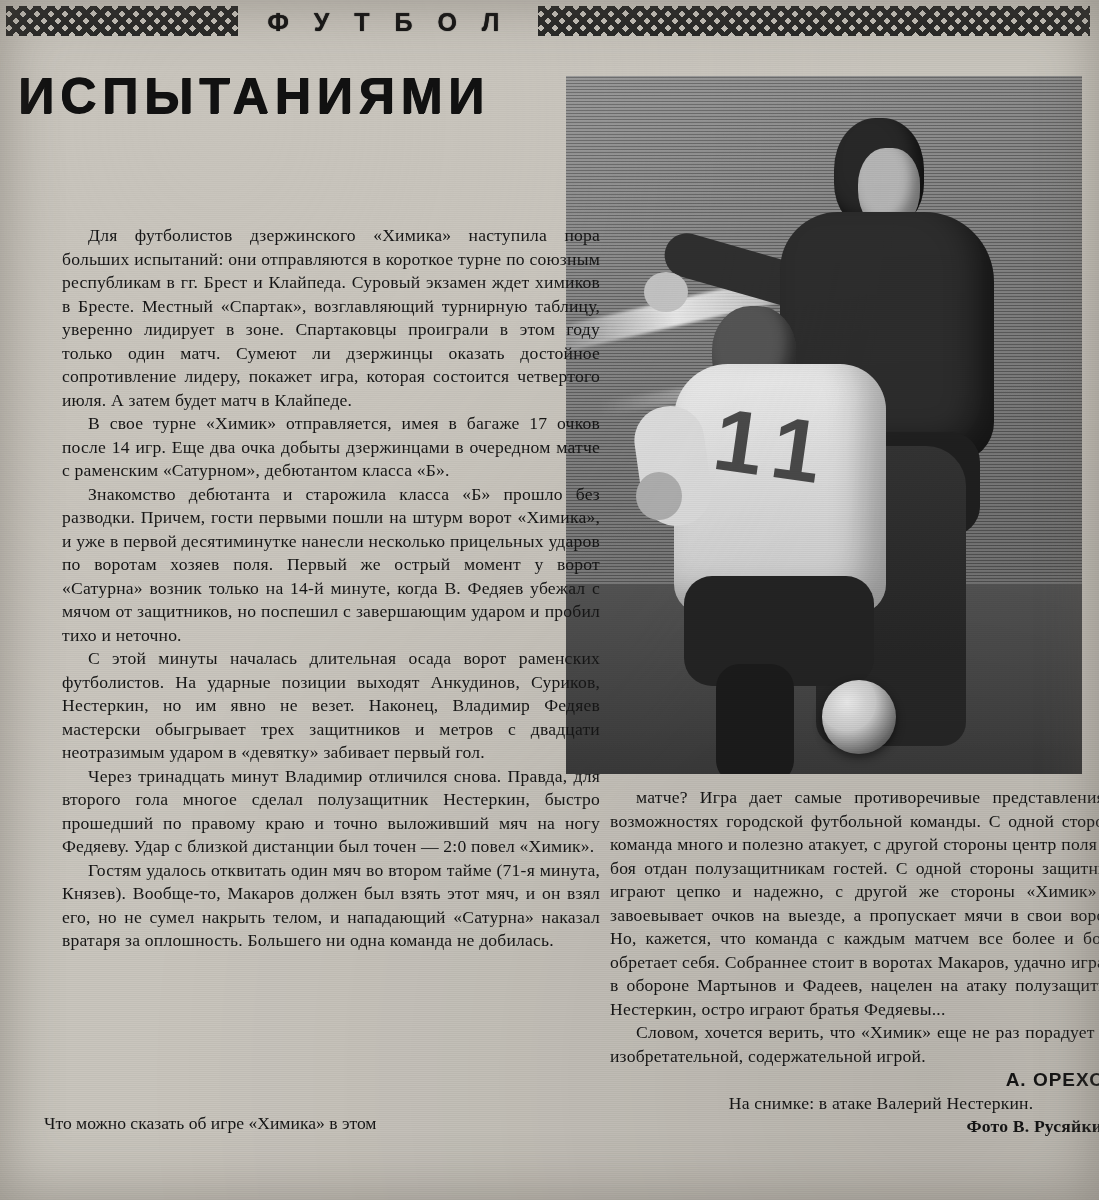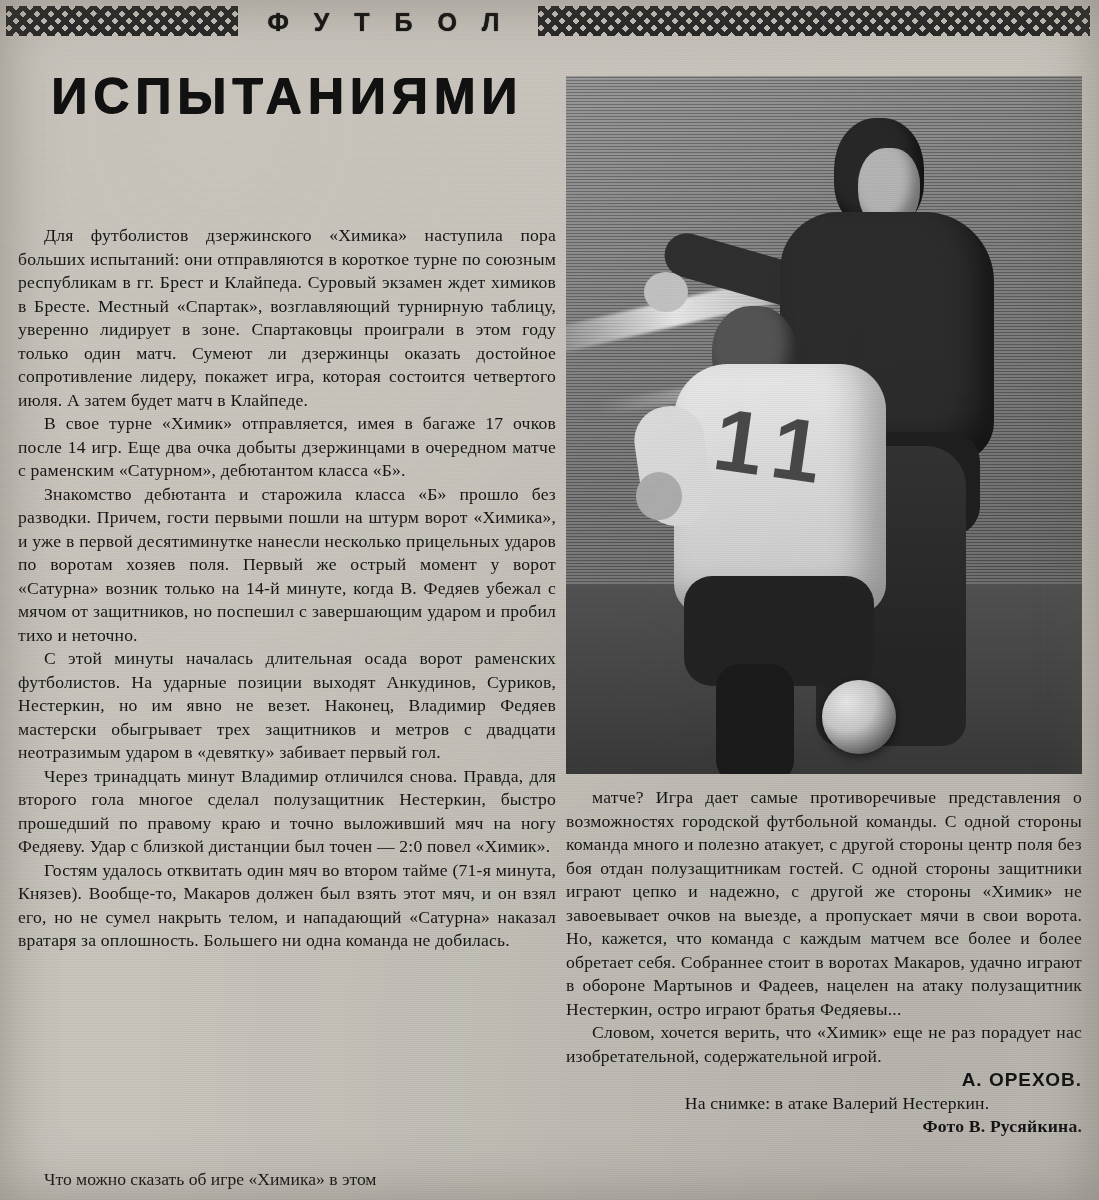--- a/index.html
+++ b/index.html
@@ -68,21 +68,21 @@
     left: 18px; top: 62px;
     width: 538px;
     font-family: "Liberation Sans", sans-serif;
     font-weight: bold;
     font-size: 50px;
     line-height: 68px;
     letter-spacing: 2px;
     color: #111;
     text-shadow: 1px 0 0 #111, 0 1px 0 #111;
   }
-  .headline .l2 { letter-spacing: 6px; text-align: center; }
+  .headline .l2 { letter-spacing: 6px; }
 
   
   .photo {
     position: absolute;
     left: 566px; top: 76px;
     width: 516px;
     height: 698px;
     background: #6f6f6b;
     overflow: hidden;
     filter: contrast(1.05) grayscale(1);
@@ -220,20 +220,21 @@
 
   
   .col {
     position: absolute;
     font-family: "Liberation Serif", serif;
     font-size: 17.6px;
     line-height: 23.5px;
     text-align: justify;
     color: #161616;
     letter-spacing: .2px;
+    margin-left: 44px;
   }
   .col p { margin: 0; text-indent: 26px; }
   .col p + p { margin-top: 0; }
 
   .col-left {
     left: 18px; top: 224px; width: 538px;
   }
   .col-right-lower {
     left: 566px; top: 786px; width: 516px;
   }
@@ -252,21 +253,21 @@
     margin-top: 6px;
   }
   .photo-credit {
     text-align: right;
     text-indent: 0;
     margin-top: 2px;
     font-weight: bold;
   }
   .bottomline {
     position: absolute;
-    left: 18px; top: 1168px;
+    left: 18px; top: 1112px;
     width: 538px;
     font-family: "Liberation Serif", serif;
     font-size: 17.6px;
     line-height: 23.5px;
     text-indent: 26px;
     text-align: justify;
     color: #161616;
   }
   .edge-shadow {
     position: absolute; inset: 0;

